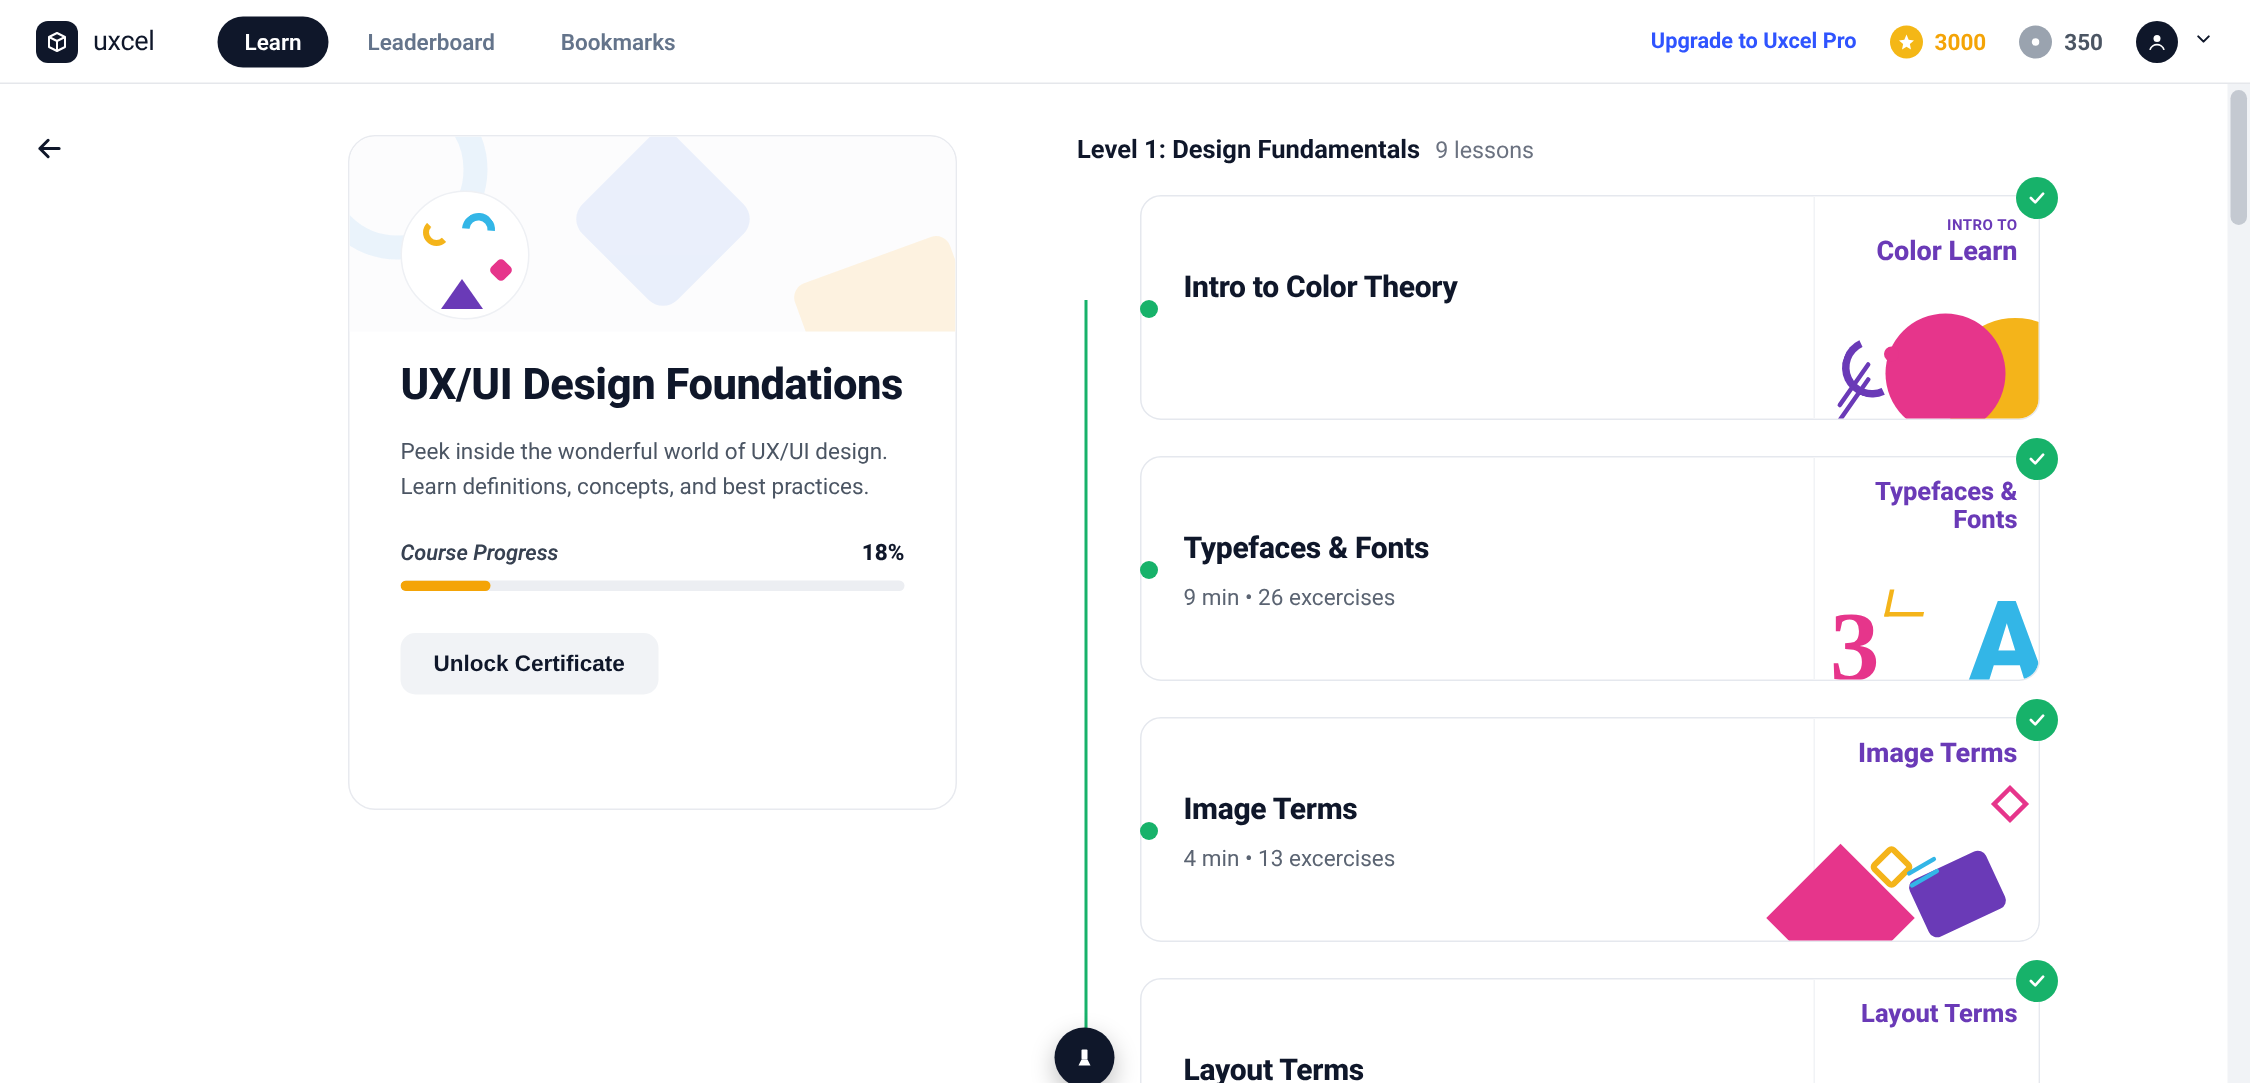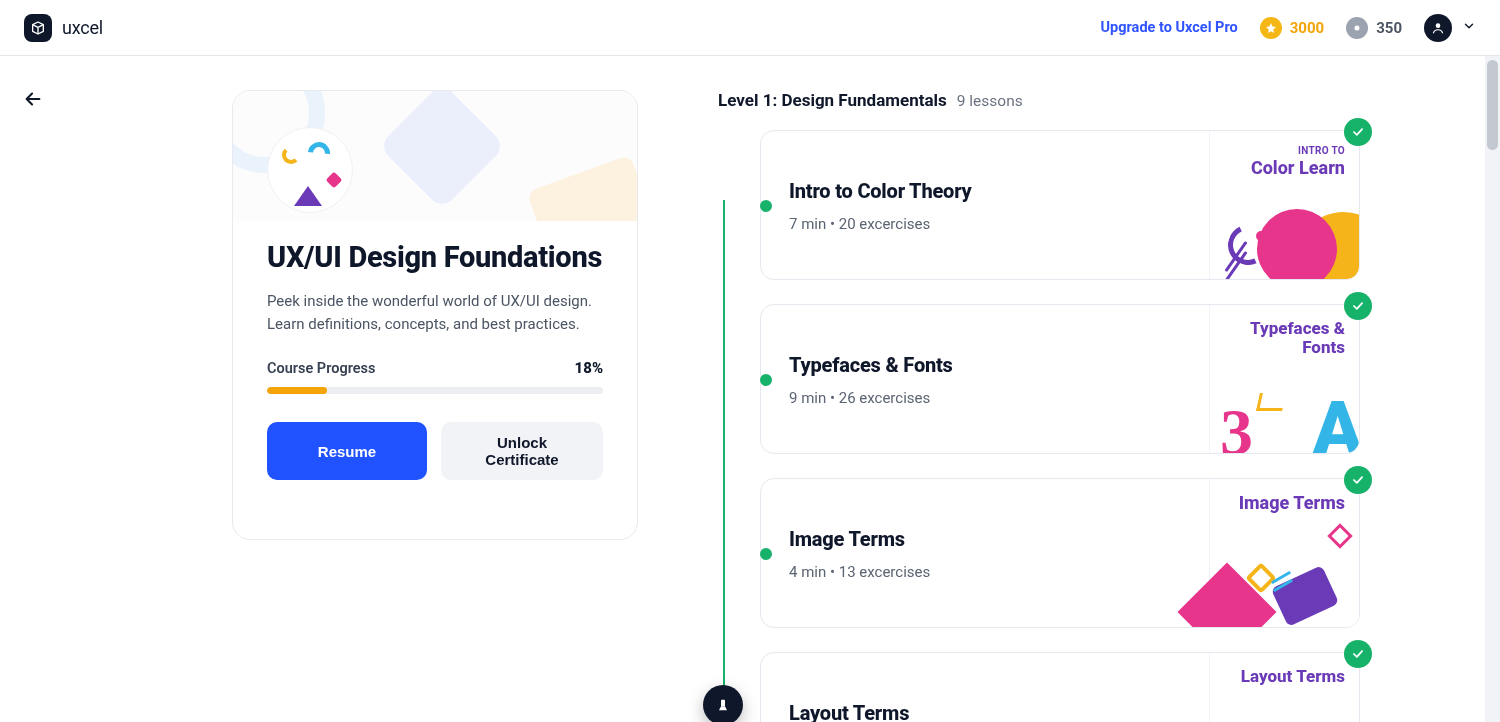--- a/index.html
+++ b/index.html
@@ -95,21 +95,21 @@
     overflow: hidden;
   }
   .ca-dot1{position:absolute;top:14px;left:40px;width:22px;height:22px;border:5px solid #33b6e7;border-radius:50%;border-left-color:transparent;border-bottom-color:transparent;transform:rotate(-40deg);}
   .ca-dot2{position:absolute;top:18px;left:14px;width:18px;height:18px;border:4px solid #f4b41a;border-radius:50%;border-right-color:transparent;border-top-color:transparent;}
   .ca-dot3{position:absolute;top:46px;right:12px;width:12px;height:12px;background:#e6358b;border-radius:3px;transform:rotate(45deg);}
   .ca-tri{position:absolute;bottom:6px;left:26px;width:0;height:0;border-left:14px solid transparent;border-right:14px solid transparent;border-bottom:20px solid #6a3ab7;}
   .course-body { padding: 18px 34px 0; }
   .course-title { font-size: 29px; font-weight: 800; line-height: 1.28; letter-spacing: -0.3px; }
   .course-desc { margin-top: 14px; color: #4b5563; font-size: 15px; line-height: 1.5; }
   .progress-row { display: flex; justify-content: space-between; align-items: center; margin-top: 24px; }
-  .progress-label { font-weight: 600; font-size: 14.5px; color: #374151; }
+  .progress-label { font-weight: 600; font-size: 14.5px; color: #374151; font-style: italic; }
   .progress-pct { font-weight: 800; font-size: 15px; color: #0f172a; }
   .progress-bar { margin-top: 10px; height: 7px; border-radius: 999px; background: #eceef2; overflow: hidden; }
   .progress-fill { height: 100%; border-radius: 999px; background: #f4a407; }
   .course-actions { margin-top: 28px; display: flex; gap: 14px; }
   .btn { border: none; border-radius: 10px; font-weight: 700; font-size: 15px; padding: 12px 22px; cursor: pointer; }
   .btn.primary { background: #2053ff; color: #fff; flex:0 0 160px; }
   .btn.secondary { background: #f1f3f6; color: #0f172a; }
   
   .lessons-col { flex: 1; min-width: 0; position: relative; }
   .level-header { display: flex; align-items: baseline; gap: 10px; margin-bottom: 20px; }
@@ -207,20 +207,25 @@
   <div class="logo-wrap">
     <div class="logo-mark">
       <svg width="16" height="16" viewBox="0 0 24 24" fill="none">
           <path d="M4 7l8-4 8 4v10l-8 4-8-4V7z" stroke="#fff" stroke-width="2" stroke-linejoin="round"></path>
           <path d="M4 7l8 4 8-4M12 11v10" stroke="#fff" stroke-width="2" stroke-linejoin="round"></path>
         </svg>
     </div>
     <span class="logo-type">uxcel</span>
   </div>
 
+  <div class="nav">
+    <div class="nav-item active">Learn</div>
+    <div class="nav-item">Leaderboard</div>
+    <div class="nav-item">Bookmarks</div>
+  </div>
 
   <div class="header-right">
     <a class="upgrade-link">Upgrade to Uxcel Pro</a>
 
     <div class="stat">
       <div class="stat-badge gold">
         <svg width="12" height="12" viewBox="0 0 24 24" fill="#fff">
             <path d="M12 2l2.9 6.9L22 10l-5.5 4.8L18 22l-6-3.6L6 22l1.5-7.2L2 10l7.1-1.1L12 2z"></path>
           </svg>
       </div>
@@ -280,40 +285,38 @@
 
       <div class="progress-row">
         <span class="progress-label">Course Progress</span>
         <span class="progress-pct">18%</span>
       </div>
       <div class="progress-bar">
         <div class="progress-fill" style="width:18%"></div>
       </div>
 
       <div class="course-actions">
-        <button class="btn primary">Resume</button>
         <button class="btn secondary">Unlock Certificate</button>
       </div>
     </div>
   </div>
 
   <div class="lessons-col">
     <div class="level-header">
       <span class="level-title">Level 1: Design Fundamentals</span>
       <span class="level-count">9 lessons</span>
     </div>
 
     <div class="timeline">
 
       <div class="lesson-card-wrap">
         <div class="timeline-dot" style="top:70px"></div>
         <div class="lesson-card">
           <div class="lesson-info">
             <div class="lesson-title">Intro to Color Theory</div>
-            <div class="lesson-meta">7 min • 20 excercises</div>
           </div>
           <div class="lesson-thumb">
             <div class="thumb-label">
               <span class="thumb-kicker">INTRO TO</span>
               <span class="thumb-title">Color Learn</span>
             </div>
             <div class="t1-a"></div>
               <div class="t1-b"></div>
               <div class="t1-c"></div>
               <div class="t1-d"></div>

